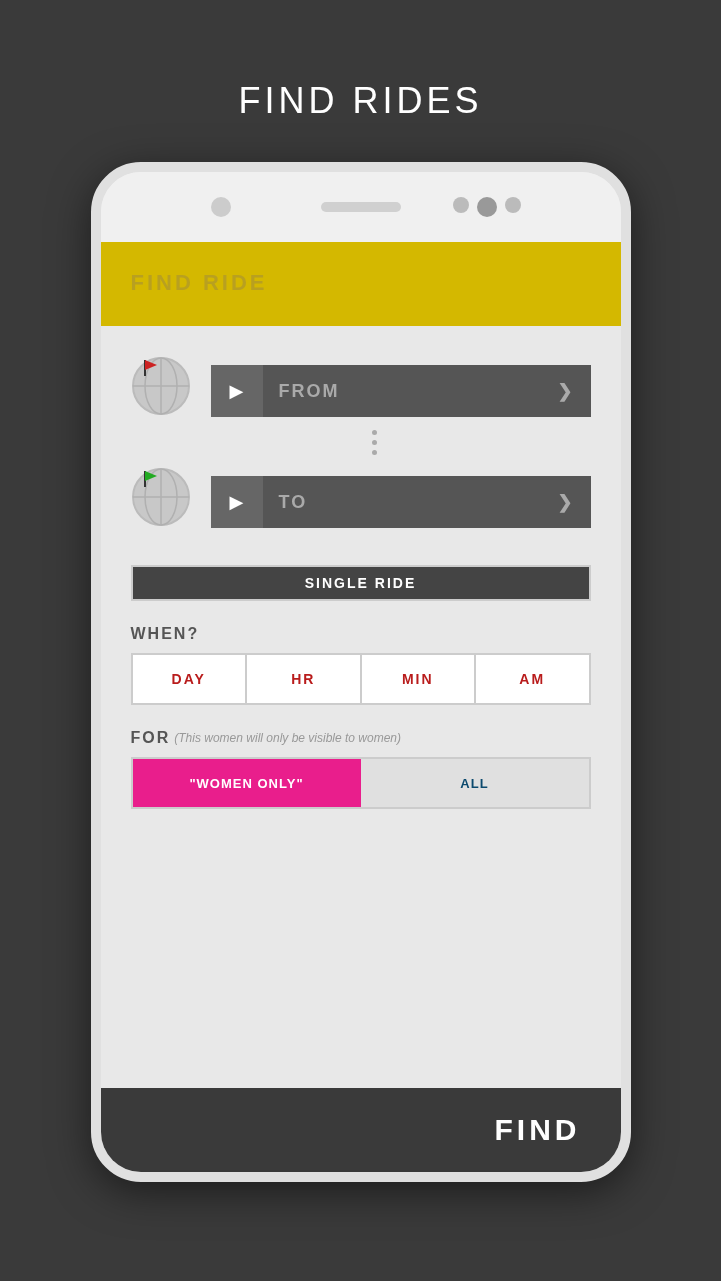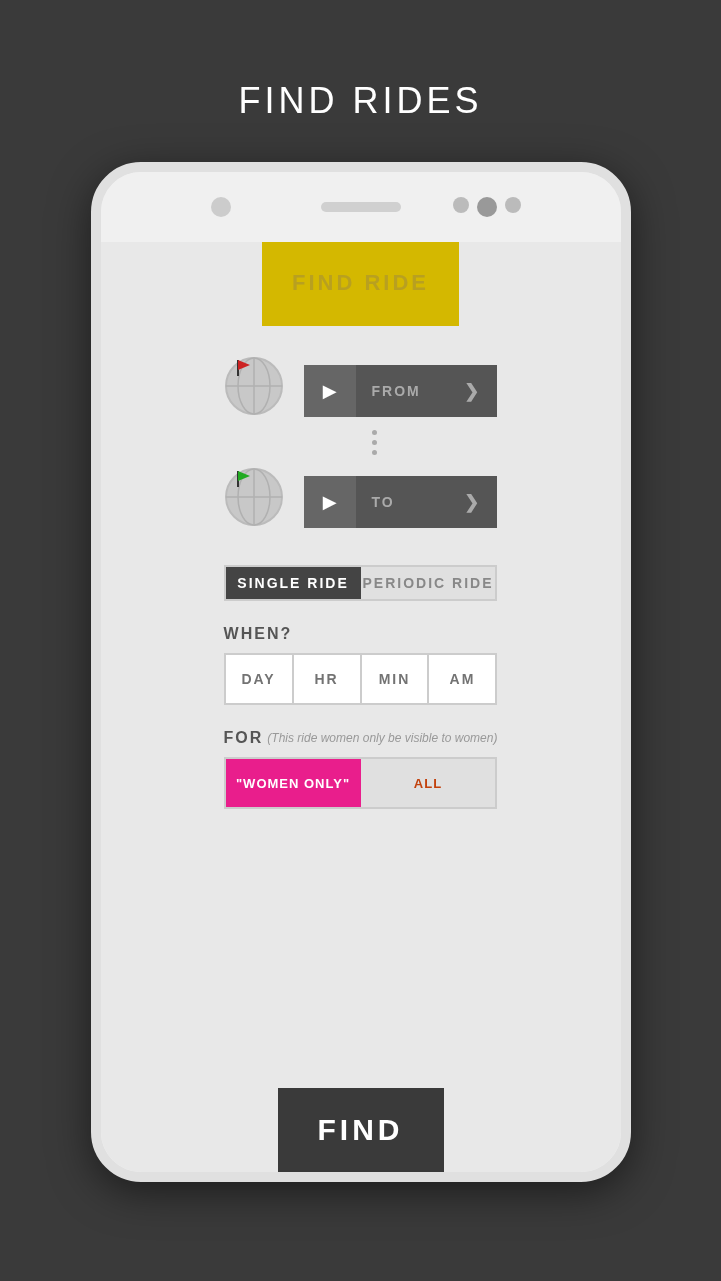--- a/index.html
+++ b/index.html
@@ -110,21 +110,20 @@
     }
 
     
     .app-content {
       width: 100%;
       height: calc(100% - 70px);
       background: #e8e8e8;
       display: flex;
       flex-direction: column;
       overflow: hidden;
-      align-items: center;
     }
 
     
     .app-header {
       background: #d4b800;
       padding: 28px 30px 30px 30px;
       flex-shrink: 0;
     }
 
     .app-header-title {
@@ -199,21 +198,21 @@
       letter-spacing: 2px;
       text-transform: uppercase;
       cursor: pointer;
       display: flex;
       align-items: center;
       justify-content: space-between;
     }
 
     .route-input-label {
       color: #aaa;
-      font-size: 14px;
+      font-size: 18px;
       font-weight: 700;
       letter-spacing: 2px;
       text-transform: uppercase;
     }
 
     .route-input-chevron {
       color: #aaa;
       font-size: 18px;
     }
 
@@ -290,21 +289,21 @@
     }
 
     .time-cell {
       flex: 1;
       display: flex;
       align-items: center;
       justify-content: center;
       font-size: 14px;
       font-weight: 700;
       letter-spacing: 2px;
-      color: #737373;
+      color: #b91c1c;
       text-transform: uppercase;
       border-right: 2px solid #ccc;
     }
 
     .time-cell:last-child {
       border-right: none;
     }
 
     
     .for-section {
@@ -351,21 +350,21 @@
       cursor: pointer;
     }
 
     .for-btn.active {
       background: #e91e8c;
       color: #fff;
     }
 
     .for-btn.inactive {
       background: transparent;
-      color: #c2410c;
+      color: #0c4a6e;
     }
 
     
     .find-bar {
       background: #3a3a3a;
       height: 84px;
       display: flex;
       align-items: center;
       justify-content: flex-end;
       padding: 0 40px;
@@ -471,23 +470,20 @@
           </div>
         </div>
 
       </div>
 
       <div class="ride-type-section">
         <div class="ride-type-toggle">
           <div class="ride-type-btn active">
             <span>SINGLE RIDE</span>
           </div>
-          <div class="ride-type-btn inactive">
-            <span>PERIODIC RIDE</span>
-          </div>
         </div>
       </div>
 
       <div class="when-section">
         <div class="section-label">WHEN?</div>
         <div class="time-row">
           <div class="time-cell">
             <span>DAY</span>
           </div>
           <div class="time-cell">
@@ -498,21 +494,21 @@
           </div>
           <div class="time-cell">
             <span>AM</span>
           </div>
         </div>
       </div>
 
       <div class="for-section">
         <div class="for-header">
           <span class="for-label">FOR</span>
-          <span class="for-note">(This ride women only be visible to women)</span>
+          <span class="for-note">(This women will only be visible to women)</span>
         </div>
         <div class="for-toggle">
           <div class="for-btn active">
             <span>"WOMEN ONLY"</span>
           </div>
           <div class="for-btn inactive">
             <span>ALL</span>
           </div>
         </div>
       </div>

